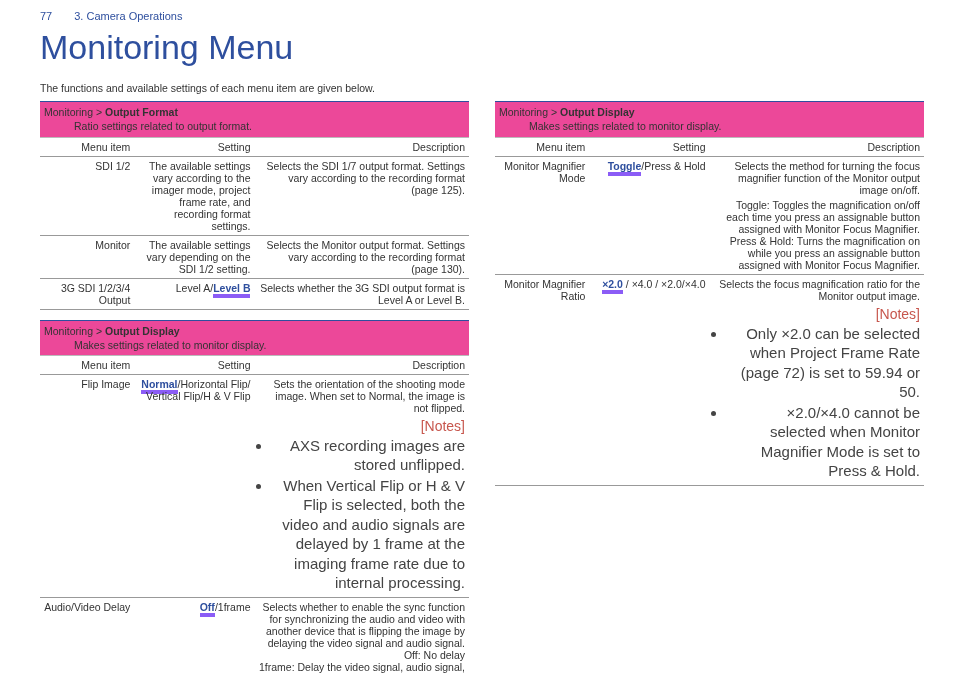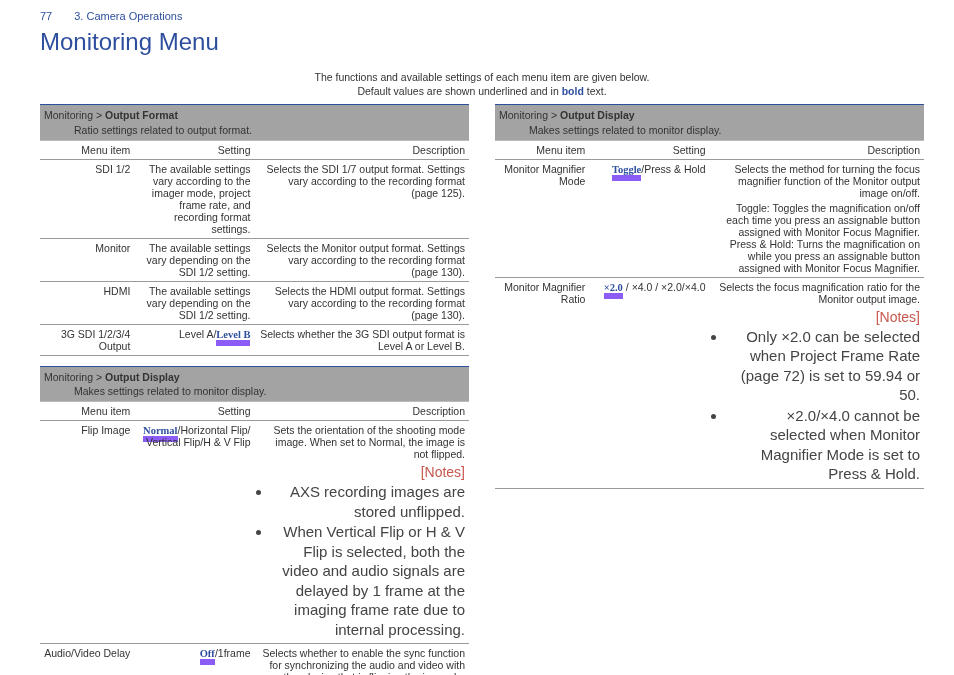--- a/index.html
+++ b/index.html
@@ -18,33 +18,33 @@
     display: flex;
     align-items: center;
     gap: 22px;
     color: #2e4f9e;
     padding-top: 10px;
     font-size: 11px;
   }
   .page-num { font-weight: 400; }
   .chapter { font-weight: 400; }
   h1.title {
-    font-size: 24px;
+    font-size: 34px;
     font-weight: 300;
     color: #2e4f9e;
     margin: 6px 0 14px 0;
   }
-  .intro { margin-bottom: 6px; line-height: 1.35; text-align: center; }
+  .intro { margin-bottom: 6px; line-height: 1.35; }
   .columns {
     display: flex;
     gap: 26px;
   }
   .col { flex: 1 1 0; }
   .section-header {
-    background: #a3a3a3;
+    background: #ec4899;
     border-top: 1px solid #2e4f9e;
     border-bottom: 1px solid #bbb;
     padding: 3px 4px 3px 4px;
     line-height: 1.35;
   }
   .section-header .crumb { color: #333; }
   .section-header .crumb b { color: #333; }
   .section-header .desc {
     display: block;
     padding-left: 30px;
@@ -67,23 +67,22 @@
     border-top: none;
     border-bottom: 1px solid #999;
     color:#333;
   }
   .col .c1 { width: 22%; }
   .col .c2 { width: 28%; }
   .col .c3 { width: 50%; }
   .def {
     color: #2e4f9e;
     font-weight: 700;
-    border-bottom: 6px solid #8b5cf6;
+    border-bottom: 4px solid #8b5cf6;
     padding-bottom:0;
-    font-family:Liberation Serif, serif;
   }
   .notes-title {
     color: #c7564d;
     font-size: 14px;
     margin-top:4px;
   }
   ul.notes {
     margin: 2px 0 0 0;
     padding-left: 14px;
     font-size: 15px;
@@ -97,23 +96,20 @@
 
 <div class="page-header">
   <span class="page-num">77</span>
   <span class="chapter">3. Camera Operations</span>
 </div>
 
 <h1 class="title">Monitoring Menu</h1>
 
 <div class="intro">
   <div>The functions and available settings of each menu item are given below.</div>
-  <div>
-    <span>Default values are shown underlined and in </span><b style="color:#2e4f9e">bold</b><span> text.</span>
-  </div>
 </div>
 
 <div class="columns">
 
   <div class="col">
 
     <div class="section-header">
       <span class="crumb"><span>Monitoring &gt; </span><b>Output Format</b></span>
       <span class="desc">Ratio settings related to output format.</span>
     </div>
@@ -131,25 +127,20 @@
       </tr>
       <tr>
         <td>SDI 1/2</td>
         <td>The available settings vary according to the imager mode, project frame rate, and recording format settings.</td>
         <td>Selects the SDI 1/7 output format. Settings vary according to the recording format (page 125).</td>
       </tr>
       <tr>
         <td>Monitor</td>
         <td>The available settings vary depending on the SDI 1/2 setting.</td>
         <td>Selects the Monitor output format. Settings vary according to the recording format (page 130).</td>
-      </tr>
-      <tr>
-        <td>HDMI</td>
-        <td>The available settings vary depending on the SDI 1/2 setting.</td>
-        <td>Selects the HDMI output format. Settings vary according to the recording format (page 130).</td>
       </tr>
       <tr>
         <td>3G SDI 1/2/3/4 Output</td>
         <td><span>Level A/</span><span class="def">Level B</span></td>
         <td>Selects whether the 3G SDI output format is Level A or Level B.</td>
       </tr>
     </tbody>
       </table>
 
     <div class="section-header">

